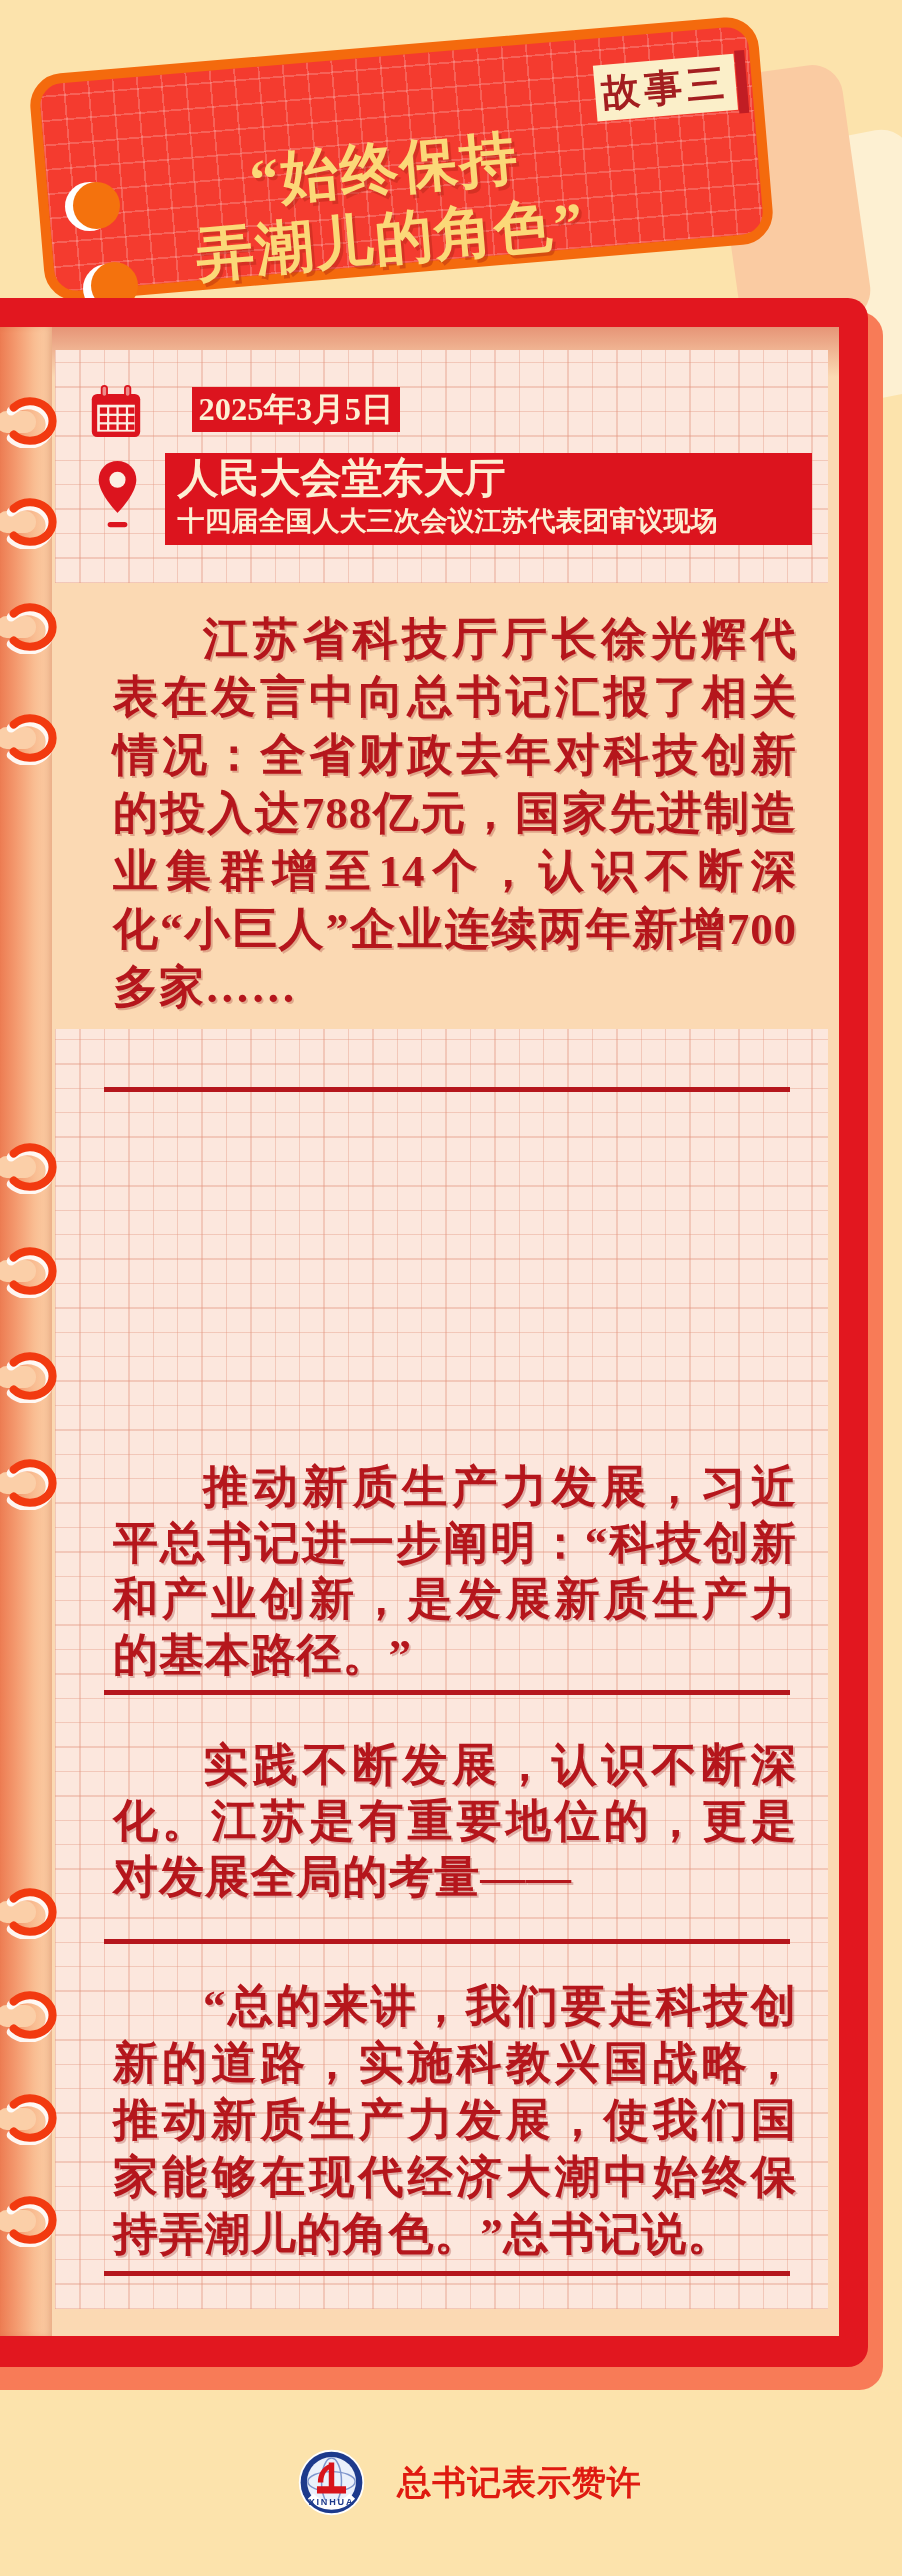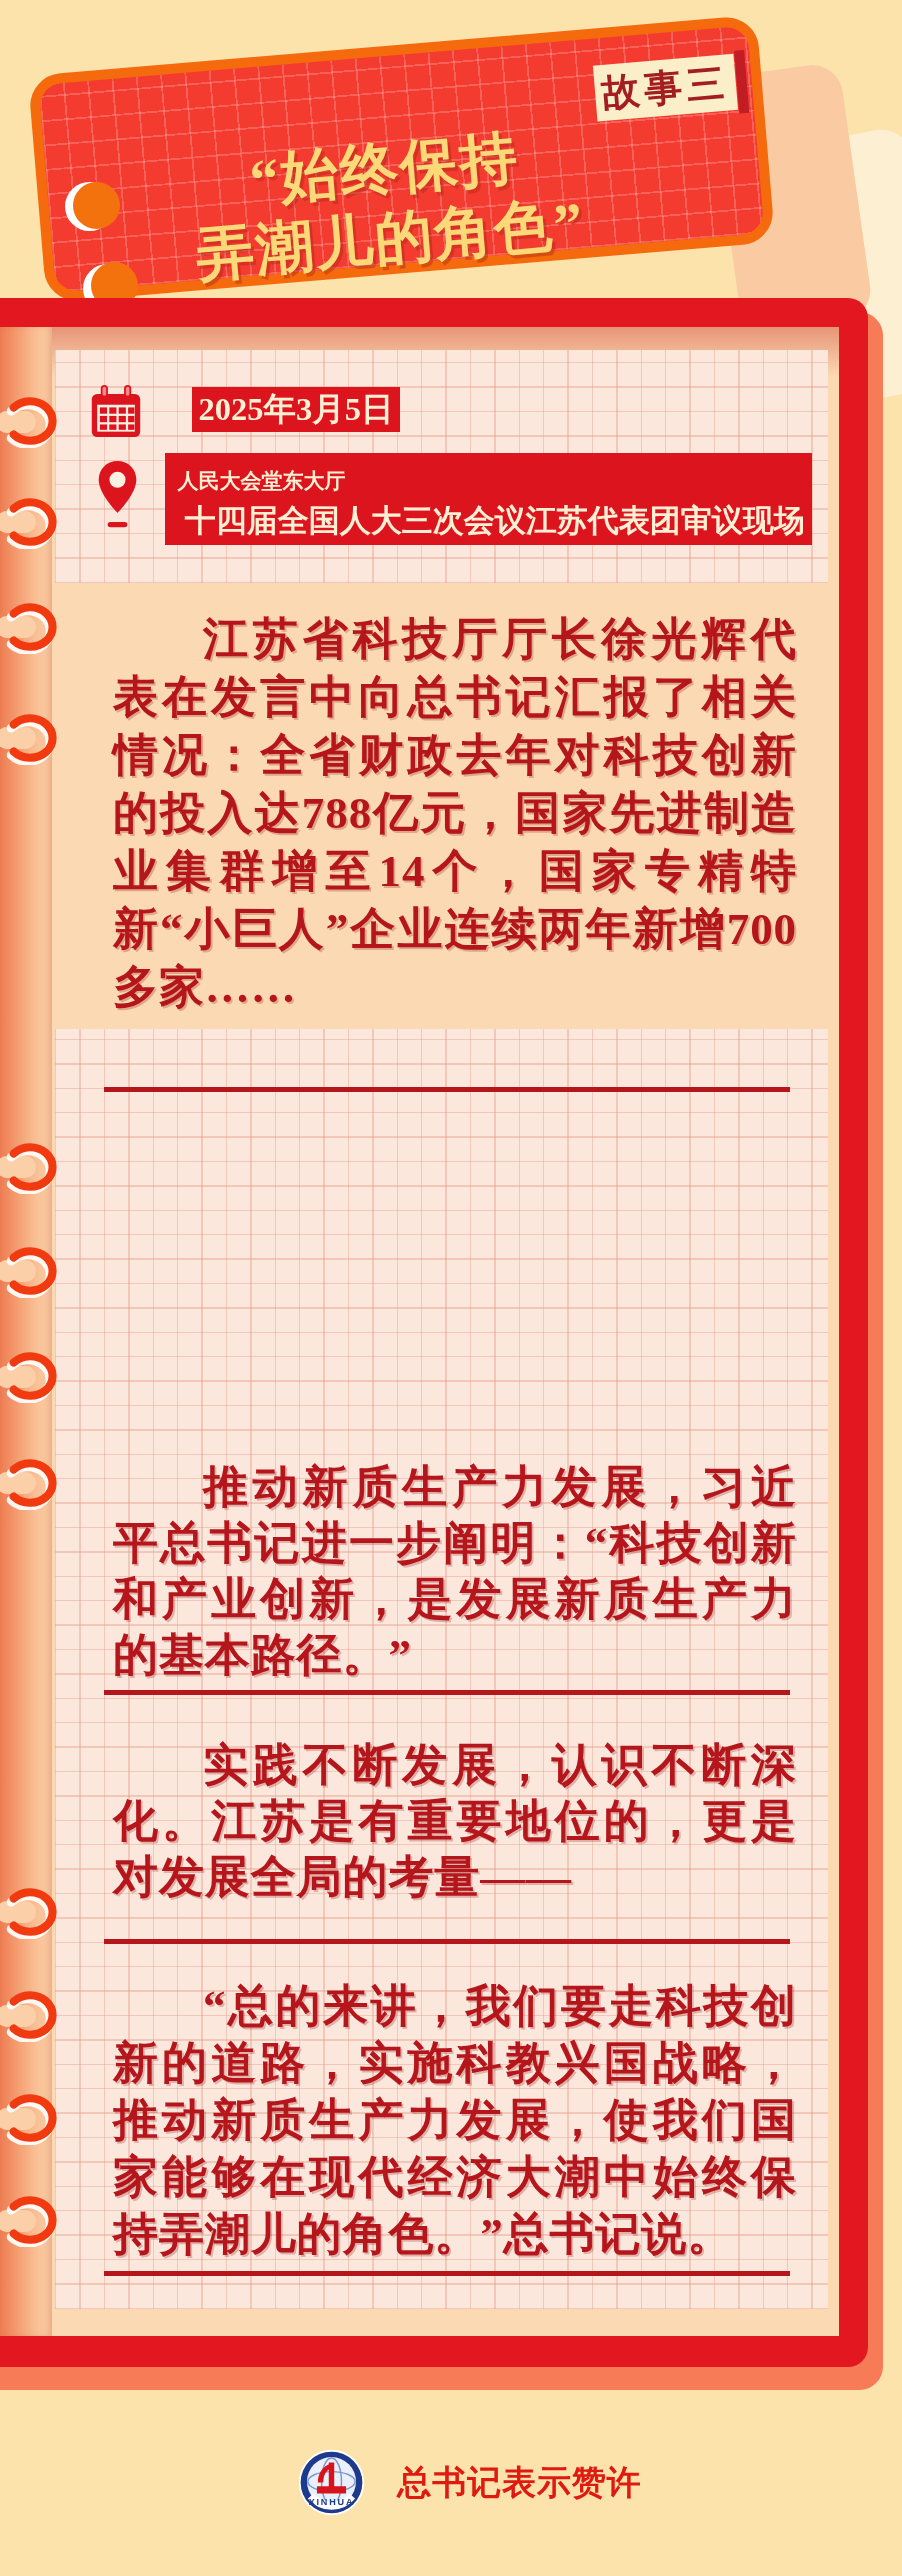--- a/index.html
+++ b/index.html
@@ -79,22 +79,22 @@
     position:absolute; left:165px; top:387px; width:208px; height:45px;
     background:#DC141E; color:#FDEFD3; font-size:32.5px; font-weight:bold;
     display:flex; align-items:center; justify-content:center;margin-left:27px;
   }
   .pin-icon{position:absolute; left:96px; top:459px;}
   .loc-badge{
     position:absolute; left:165px; top:453px; width:647px; height:92px;
     background:#DC141E; color:#FDEFD3; font-weight:bold;
     padding:8.1px 0 0 12.6px; box-sizing:border-box;
   }
-  .loc-line1{font-size:21px; line-height:40px;}
-  .loc-line2{font-size:31px; line-height:40px;text-align:center;}
+  .loc-line1{font-size:41px; line-height:40px;font-family:Liberation Mono, monospace;}
+  .loc-line2{font-size:27px; line-height:40px;}
   
   .para{
     position:absolute; left:113px; width:684px; color:#B5161C;
     font-size:45px; font-weight:bold; letter-spacing:0.9px;
     text-align:justify; text-justify:inter-character; text-indent:2em;
     text-shadow:1.8px 1.8px 0 rgba(140,15,15,0.25);
   }
   #para1{top:610px; line-height:58px;}
   #para2{top:1117px; line-height:56px;}
   #para3{top:1459px; line-height:56px;}
@@ -171,21 +171,21 @@
     <path d="M24 2 C12 2 3 11 3 23 C3 39 24 60 24 60 C24 60 45 39 45 23 C45 11 36 2 24 2 Z" fill="#DC141E"></path>
     <circle cx="24" cy="23" r="9" fill="#FCEFE3"></circle>
     <rect x="13" y="70" width="22" height="6" rx="3" fill="#DC141E"></rect>
   </svg>
 
   <div class="loc-badge">
     <div class="loc-line1">人民大会堂东大厅</div>
     <div class="loc-line2">十四届全国人大三次会议江苏代表团审议现场</div>
   </div>
 
-  <div class="para" id="para1">江苏省科技厅厅长徐光辉代表在发言中向总书记汇报了相关情况：全省财政去年对科技创新的投入达788亿元，国家先进制造业集群增至14个，国家专精特新“小巨人”企业连续两年新增700多家……</div>
+  <div class="para" id="para1">江苏省科技厅厅长徐光辉代表在发言中向总书记汇报了相关情况：全省财政去年对科技创新的投入达788亿元，国家先进制造业集群增至14个，认识不断深化“小巨人”企业连续两年新增700多家……</div>
 
   <div class="grid-panel" id="panel2"></div>
 
   <div class="divider" id="div1"></div>
   <div class="para" id="para3">推动新质生产力发展，习近平总书记进一步阐明：“科技创新和产业创新，是发展新质生产力的基本路径。”</div>
   <div class="divider" id="div2"></div>
   <div class="para" id="para4">实践不断发展，认识不断深化。江苏是有重要地位的，更是对发展全局的考量——</div>
   <div class="divider" id="div3"></div>
   <div class="para" id="para5">“总的来讲，我们要走科技创新的道路，实施科教兴国战略，推动新质生产力发展，使我们国家能够在现代经济大潮中始终保持弄潮儿的角色。”总书记说。</div>
   <div class="divider" id="div4"></div>

